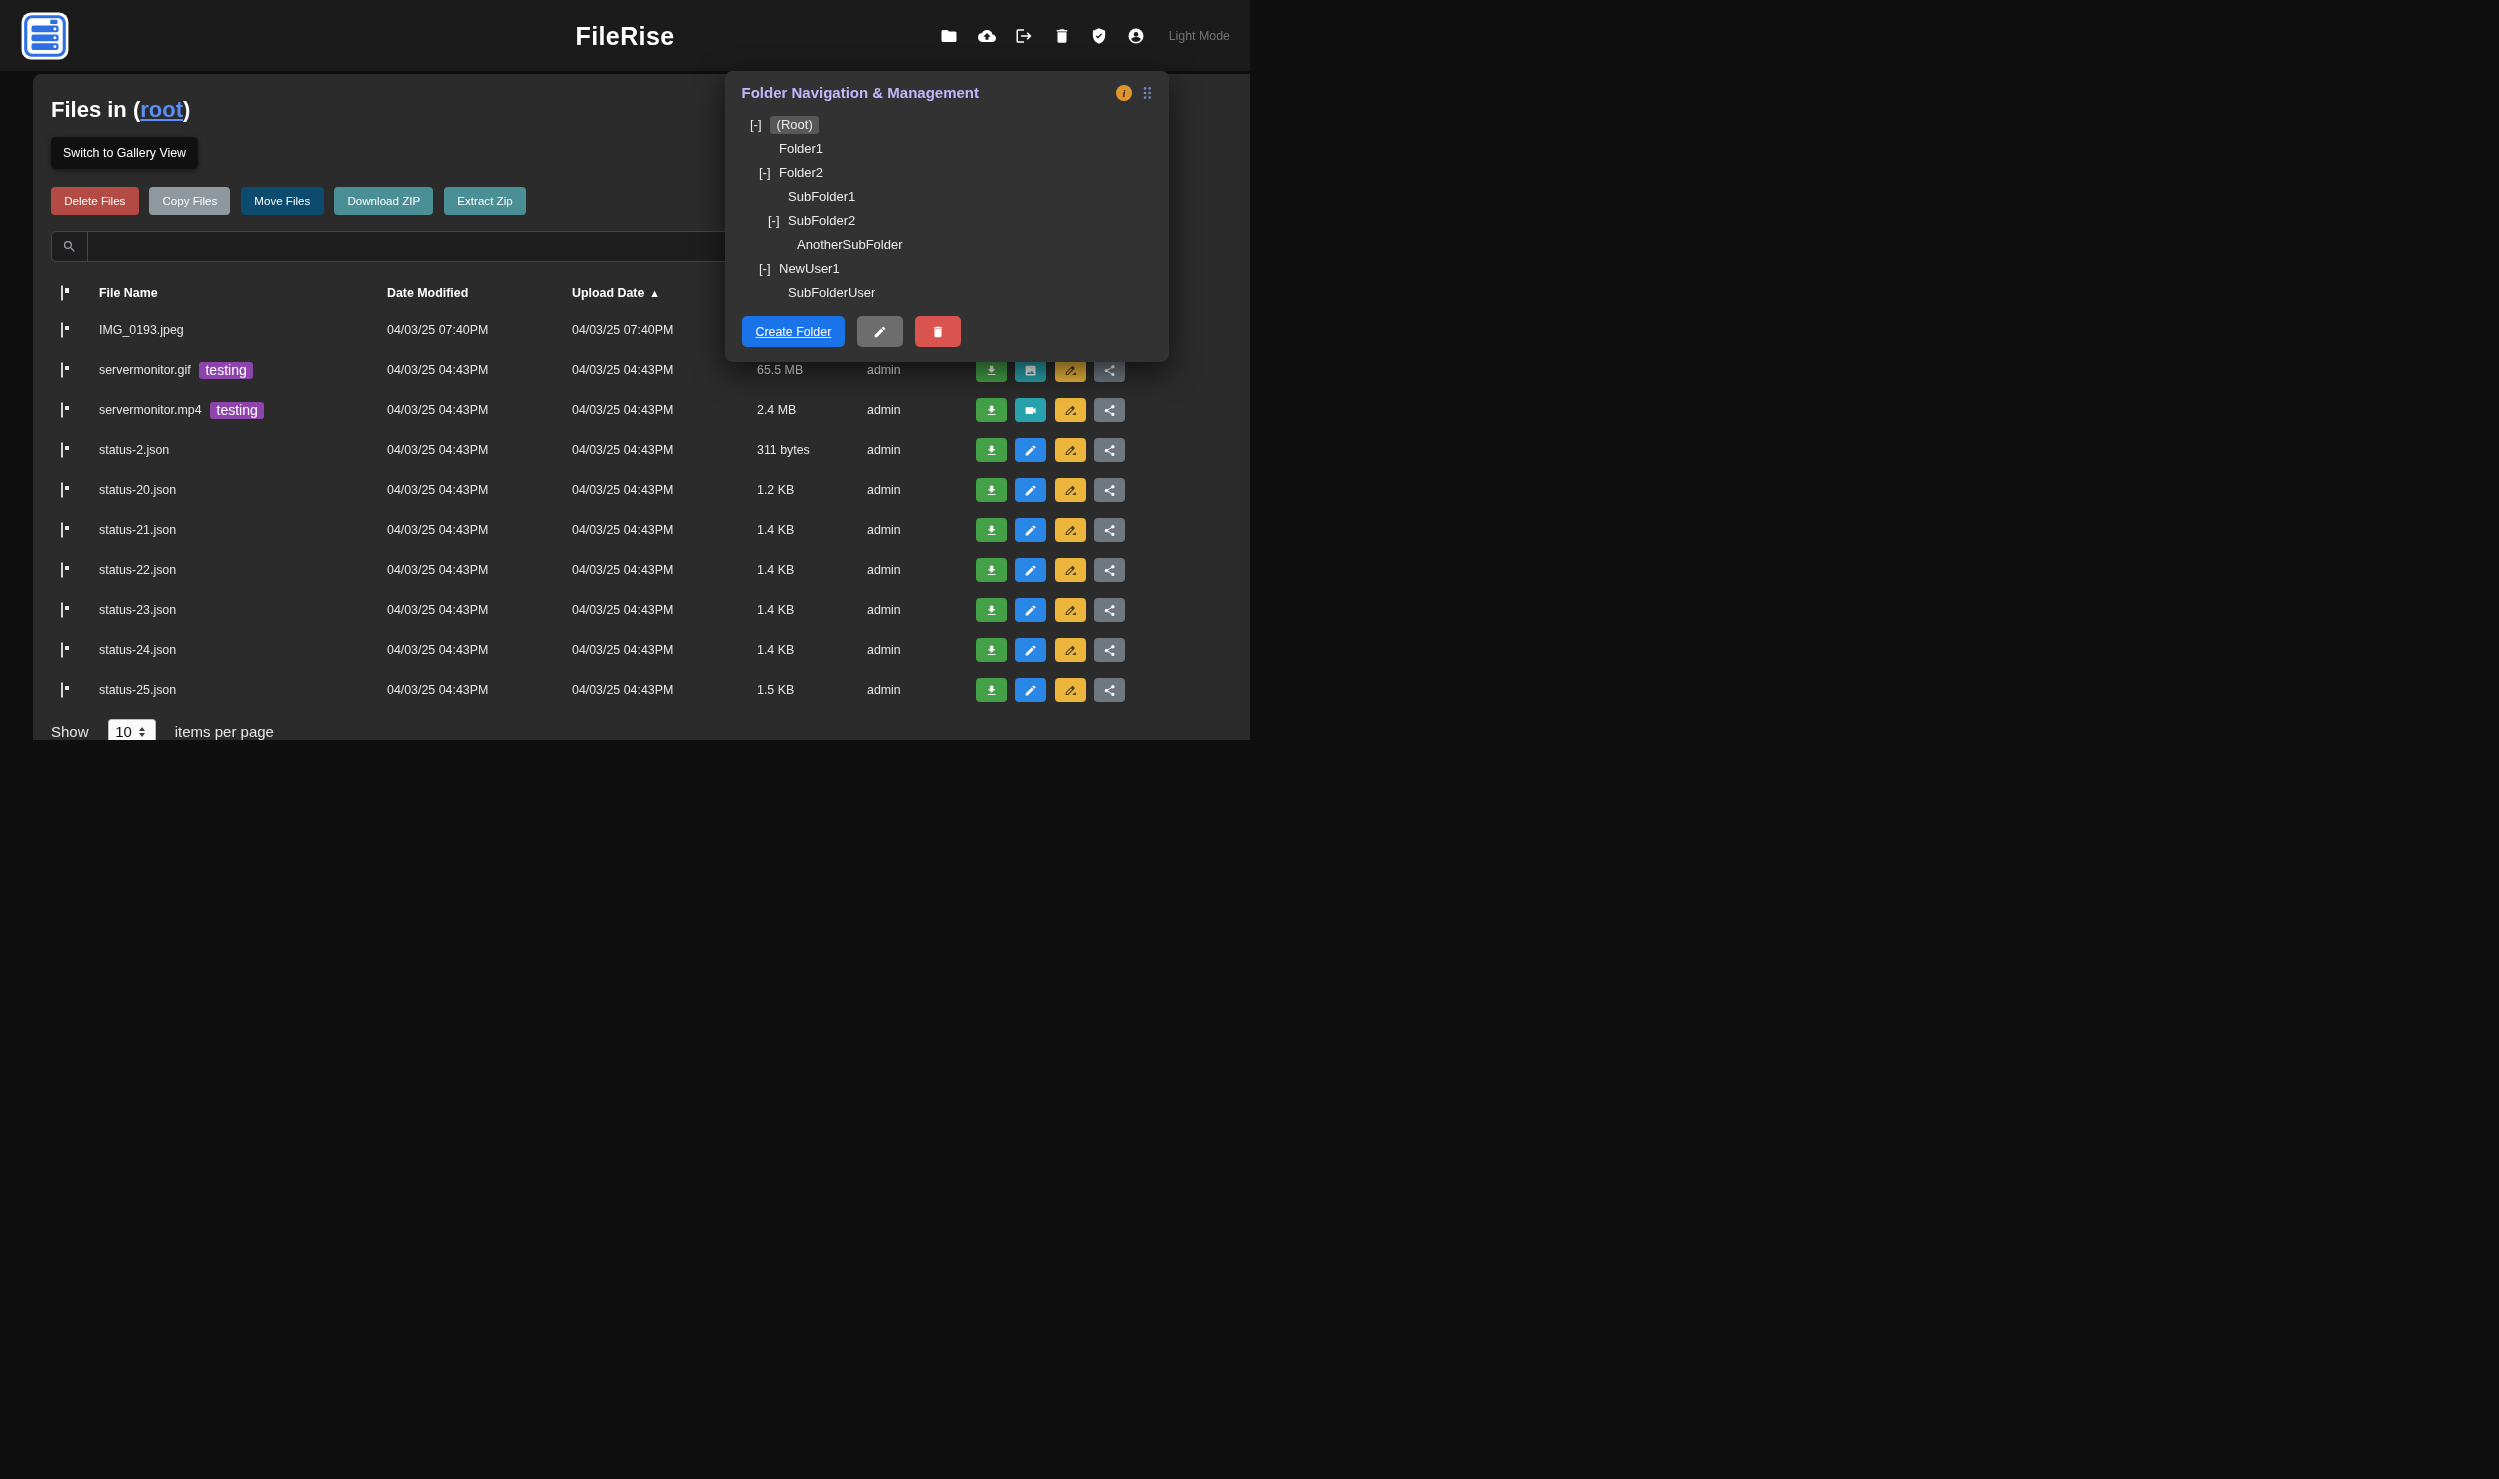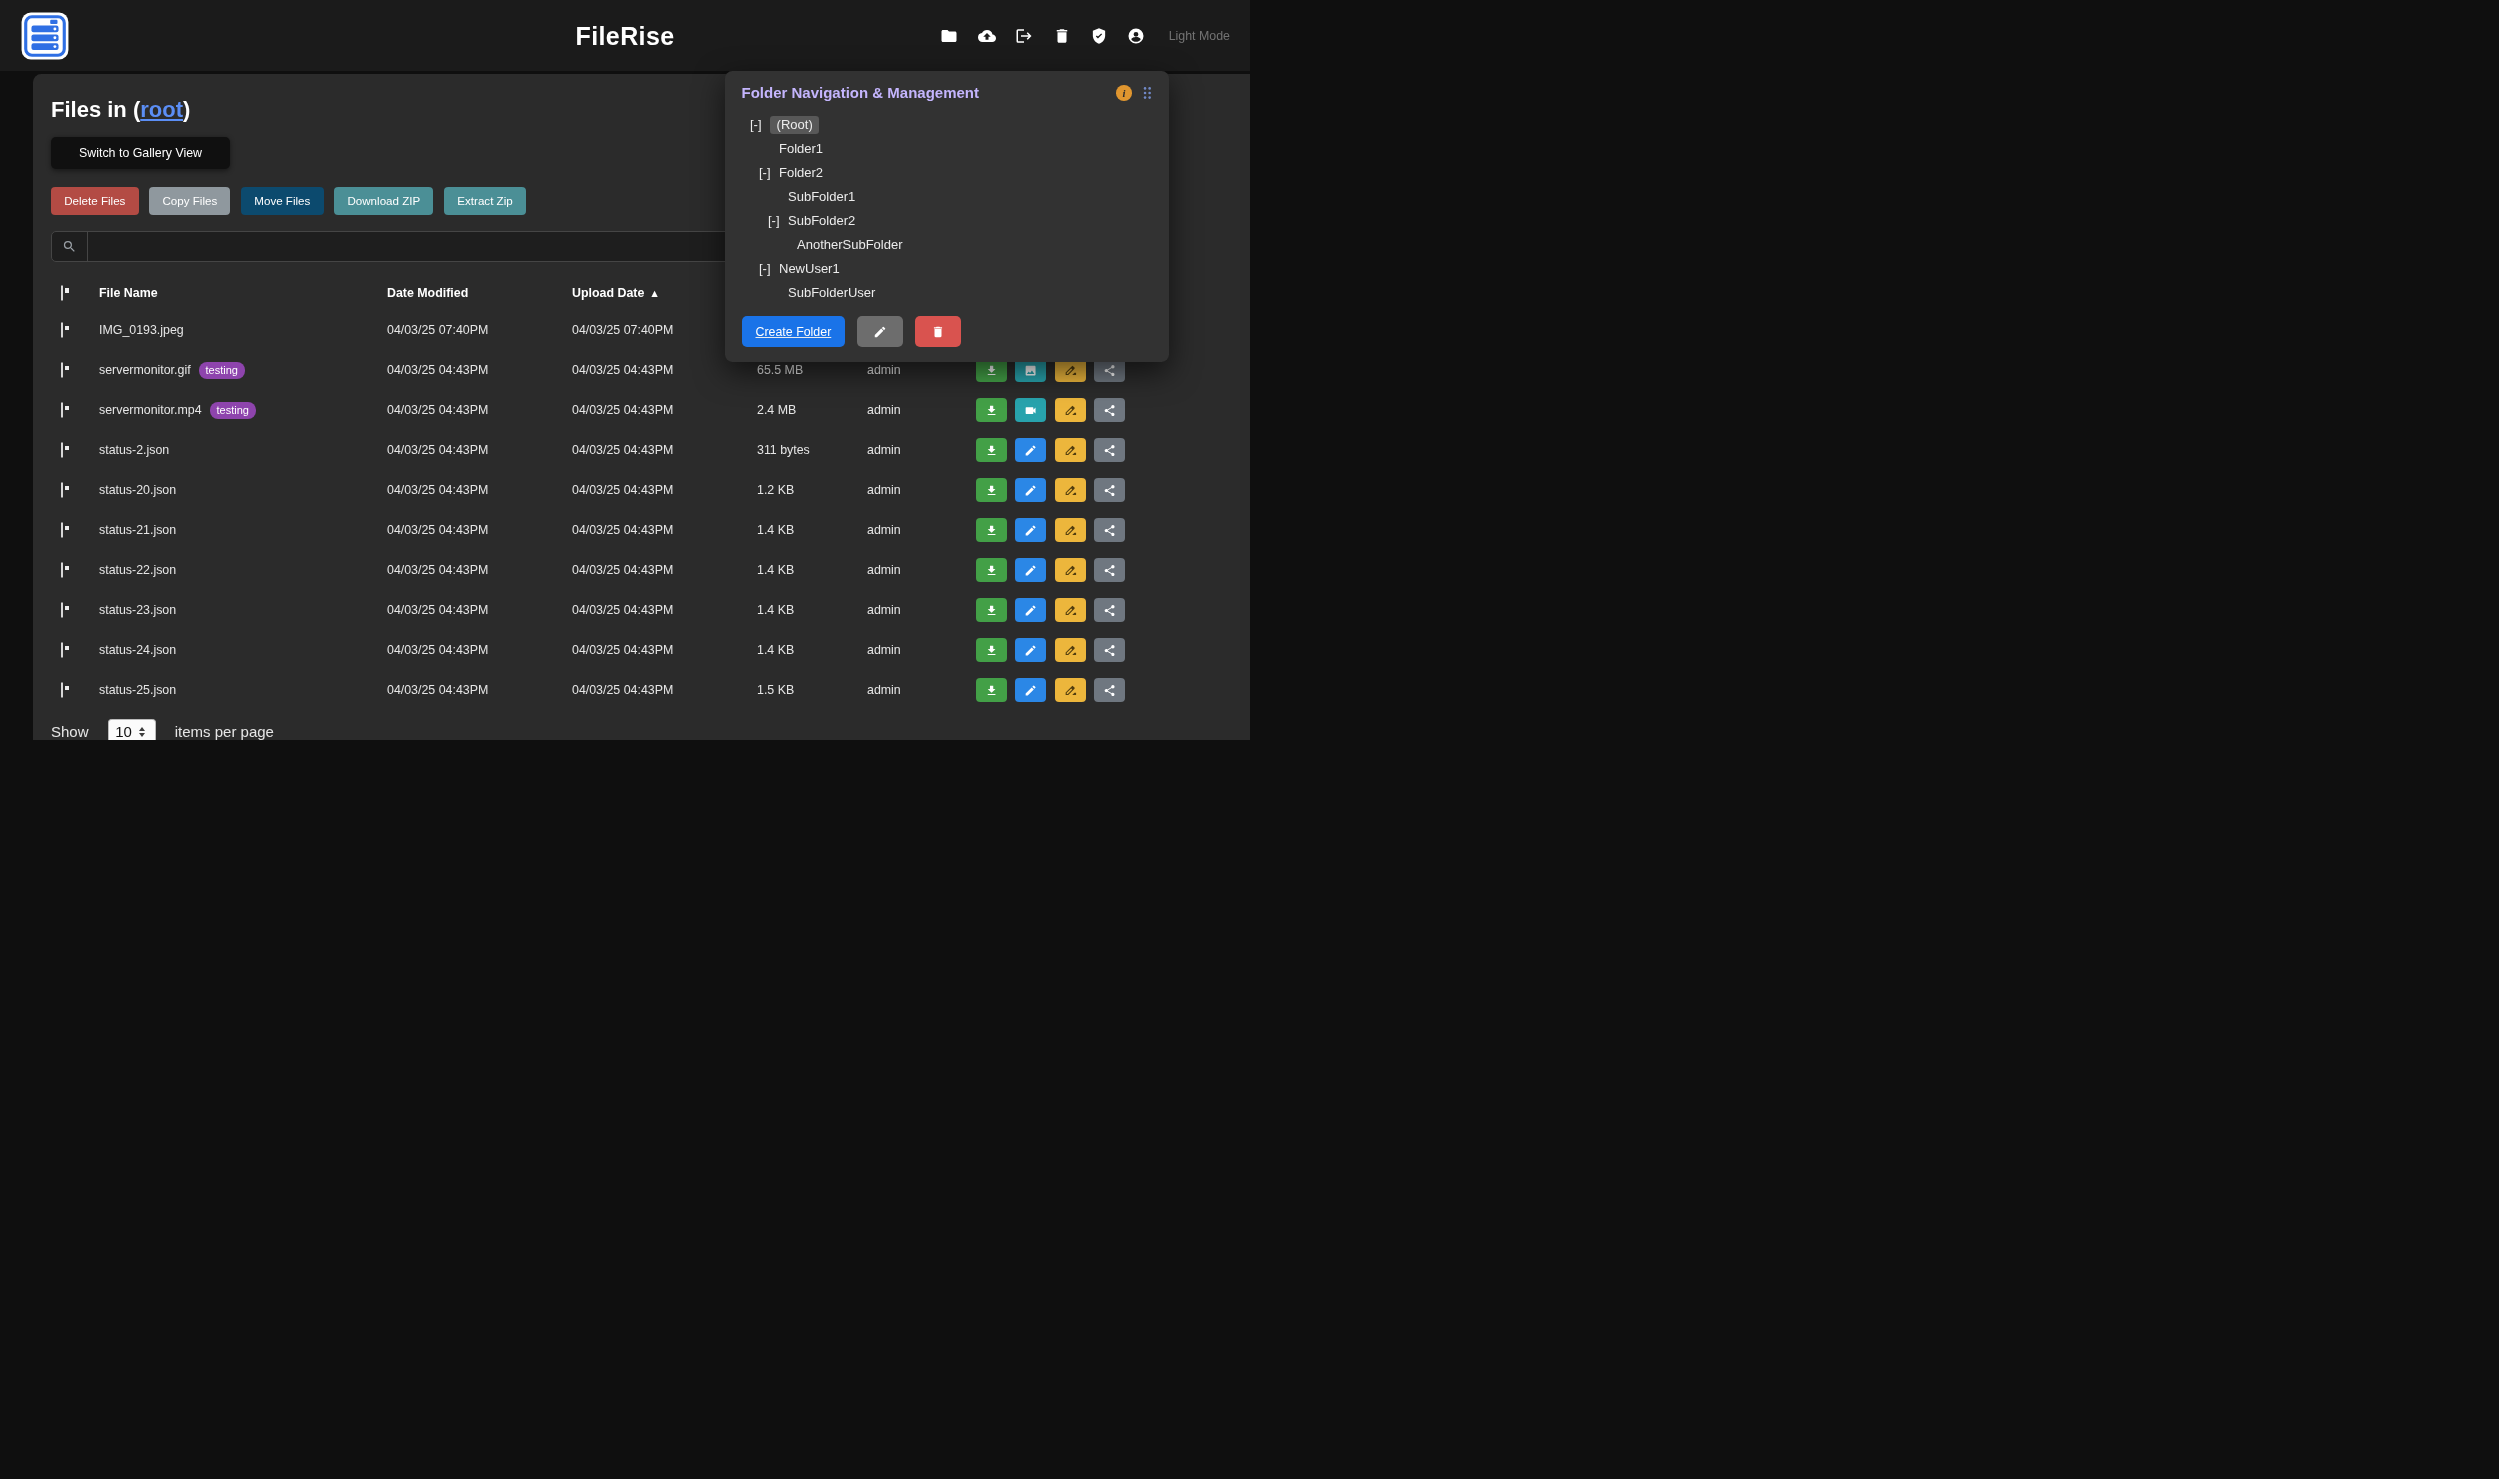--- a/index.html
+++ b/index.html
@@ -29,21 +29,21 @@
   
   .card{
     position:absolute;left:33px;top:74px;width:1384px;height:694px;
     background:#2b2b2b;border-radius:8.3px;box-sizing:border-box;
     padding:11.6px 18px;
   }
   h1.page-title{margin:10px 0 0;font-size:22px;line-height:28px;color:#fff;font-weight:bold;}
   .root-link{color:#5b8ef5;text-decoration:underline;cursor:pointer;}
   .gallery-btn{
     margin-top:13.2px;display:inline-block;background:#101010;color:#fff;border:none;
-    border-radius:5px;padding:9px 28px;font-size:12.4px;cursor:pointer;
+    border-radius:5px;padding:9px 12px;font-size:12.4px;cursor:pointer;
     font-family:"Liberation Sans", sans-serif;box-shadow:0 1.7px 5px rgba(0,0,0,.45);
   }
   .btn-row{margin-top:18px;display:flex;gap:10.7px;}
   .toolbar-btn{
     border:none;border-radius:4.1px;color:#fff;font-size:11.6px;padding:7.4px 13.2px;height:28px;
     cursor:pointer;font-family:"Liberation Sans", sans-serif;
   }
   .search{
     margin-top:16.5px;width:709px;height:31px;display:flex;align-items:stretch;
     background:#1e1e1e;border:0.8px solid #454545;border-radius:5px;overflow:hidden;box-sizing:border-box;
@@ -64,21 +64,21 @@
     display:grid;grid-template-columns:48px 288px 185px 185px 110px 109px 1fr;
     align-items:center;height:40px;font-size:12.4px;color:#e6e6e6;
   }
   .trow.thead{height:35px;font-weight:bold;color:#fff;}
   .cb{
     width:12.4px;height:12.4px;margin-left:10px;background:#0c0c0c;border:1.7px solid #d8d8d8;
     border-radius:1.7px;position:relative;cursor:pointer;box-sizing:border-box;
   }
   .cb::after{content:"";position:absolute;left:2.5px;top:2.5px;width:4.1px;height:4.1px;background:#efefef;}
   .fname{display:flex;align-items:center;gap:8.3px;}
-  .tag{background:#8e44ad;color:#fff;font-size:11px;padding:1.7px 6.6px;border-radius:8px;line-height:13.2px;}
+  .tag{background:#8e44ad;color:#fff;font-size:14px;padding:1.7px 6.6px;border-radius:3px;line-height:13.2px;}
   .sort-arrow{font-size:10.7px;margin-left:5px;}
   .acts{display:flex;gap:8.3px;}
   .act{
     width:31px;height:24px;border:none;border-radius:4.1px;cursor:pointer;
     display:inline-flex;align-items:center;justify-content:center;color:#fff;padding:0;
   }
   .act svg{width:13.2px;height:13.2px;}
   .act.dark-glyph{color:rgba(30,22,0,.75);}
   
   .pagination{margin-top:8.3px;display:flex;align-items:center;gap:19px;font-size:15px;color:#e6e6e6;}

